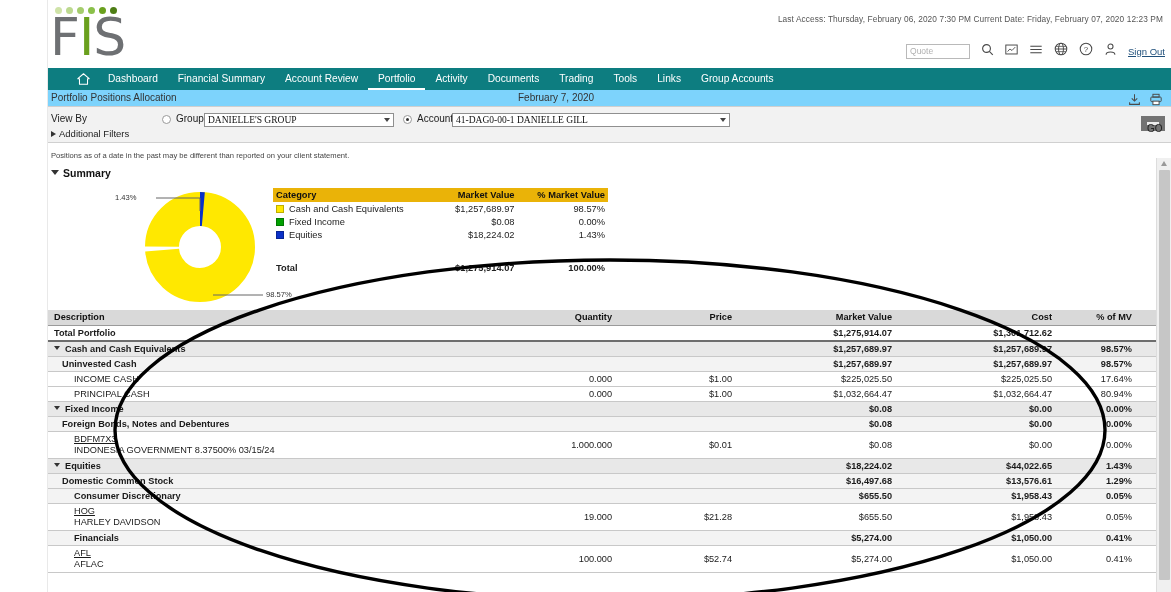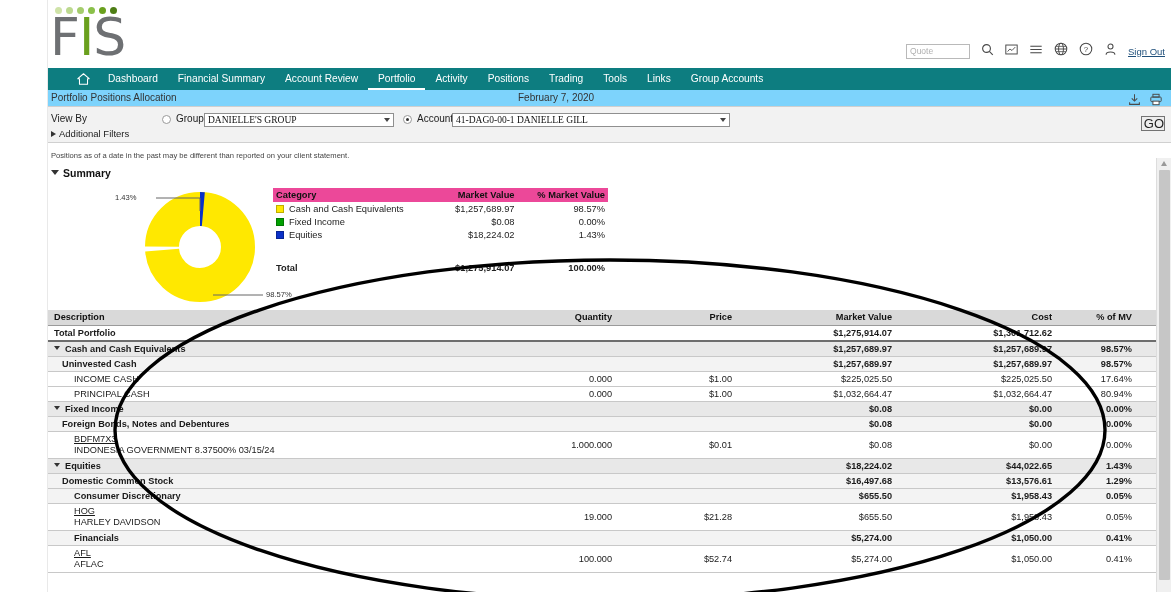--- a/index.html
+++ b/index.html
@@ -174,22 +174,22 @@
     width: 0; height: 0;
     border-top: 3.5px solid transparent;
     border-bottom: 3.5px solid transparent;
     border-left: 5px solid #333;
     margin-right: 3px;
   }
   .gobtn {
     position: absolute; right: 6px; top: 9px;
     width: 24px; height: 15px;
     background: #ededed;
-    border: 1px solid #737373;
-    font-size: 13px; color: #222;
+    border: 6px solid #737373;
+    font-size: 10px; color: #222;
     text-align: right; line-height: 13px;
   }
 
   
   .disclaimer {
     position: absolute; left: 3px; top: 151px;
     font-size: 7.6px; color: #444;
   }
 
   
@@ -210,21 +210,21 @@
   .donut-wrap { position: absolute; left: 70px; top: 190px; width: 190px; height: 115px; }
   .lbl-small { position: absolute; font-size: 7.6px; color: #333; }
 
   .cat-table {
     position: absolute; left: 225px; top: 188px;
     width: 335px;
     font-size: 9.3px; color: #222;
   }
   .cat-table table { border-collapse: collapse; width: 100%; }
   .cat-table th {
-    background: #ec4899;
+    background: #eab308;
     font-size: 9.3px;
     text-align: right;
     padding: 2px 3px;
     font-weight: bold;
     color: #111;
   }
   .cat-table th.l { text-align: left; }
   .cat-table td { padding: 1.5px 3px; text-align: right; }
   .cat-table td.l { text-align: left; }
   .swatch {
@@ -332,20 +332,21 @@
           <i style="background:#cfe3a8"></i>
             <i style="background:#bcd98f"></i>
             <i style="background:#a5cd6d"></i>
             <i style="background:#8ac04a"></i>
             <i style="background:#6aa01e"></i>
             <i style="background:#4d7d14"></i>
         </div>
         <div class="logo-word">F<span class="logo-i">I</span>S</div>
       </div>
 
+      <div class="access-info">Last Access: Thursday, February 06, 2020 7:30 PM Current Date: Friday, February 07, 2020 12:23 PM</div>
 
       <div class="util-row">
         <div class="quote-box">Quote</div>
         <span class="uicon">
           <svg width="13" height="13" viewBox="0 0 16 16">
               <circle cx="6.8" cy="6.8" r="4.8" fill="none" stroke="#4a4a4a" stroke-width="1.4"></circle>
               <line x1="10.3" y1="10.3" x2="14.5" y2="14.5" stroke="#4a4a4a" stroke-width="1.4"></line>
             </svg>
         </span>
         <span class="uicon">
@@ -390,21 +391,21 @@
       <div class="nav-home">
         <svg width="15" height="14" viewBox="0 0 16 16">
             <path d="M8,2 L14.5,7.6 L12.6,7.6 L12.6,14 L3.4,14 L3.4,7.6 L1.5,7.6 Z" fill="none" stroke="#ffffff" stroke-width="1.2" stroke-linejoin="round"></path>
           </svg>
       </div>
       <div class="nav-item">Dashboard</div>
       <div class="nav-item">Financial Summary</div>
       <div class="nav-item">Account Review</div>
       <div class="nav-item active">Portfolio</div>
       <div class="nav-item">Activity</div>
-      <div class="nav-item">Positions</div>
+      <div class="nav-item">Documents</div>
       <div class="nav-item">Trading</div>
       <div class="nav-item">Tools</div>
       <div class="nav-item">Links</div>
       <div class="nav-item">Group Accounts</div>
     </div>
 
     <div class="titlebar">
       <div class="title-left">Portfolio Positions Allocation</div>
       <div class="title-date">February 7, 2020</div>
       <div class="title-icons">

